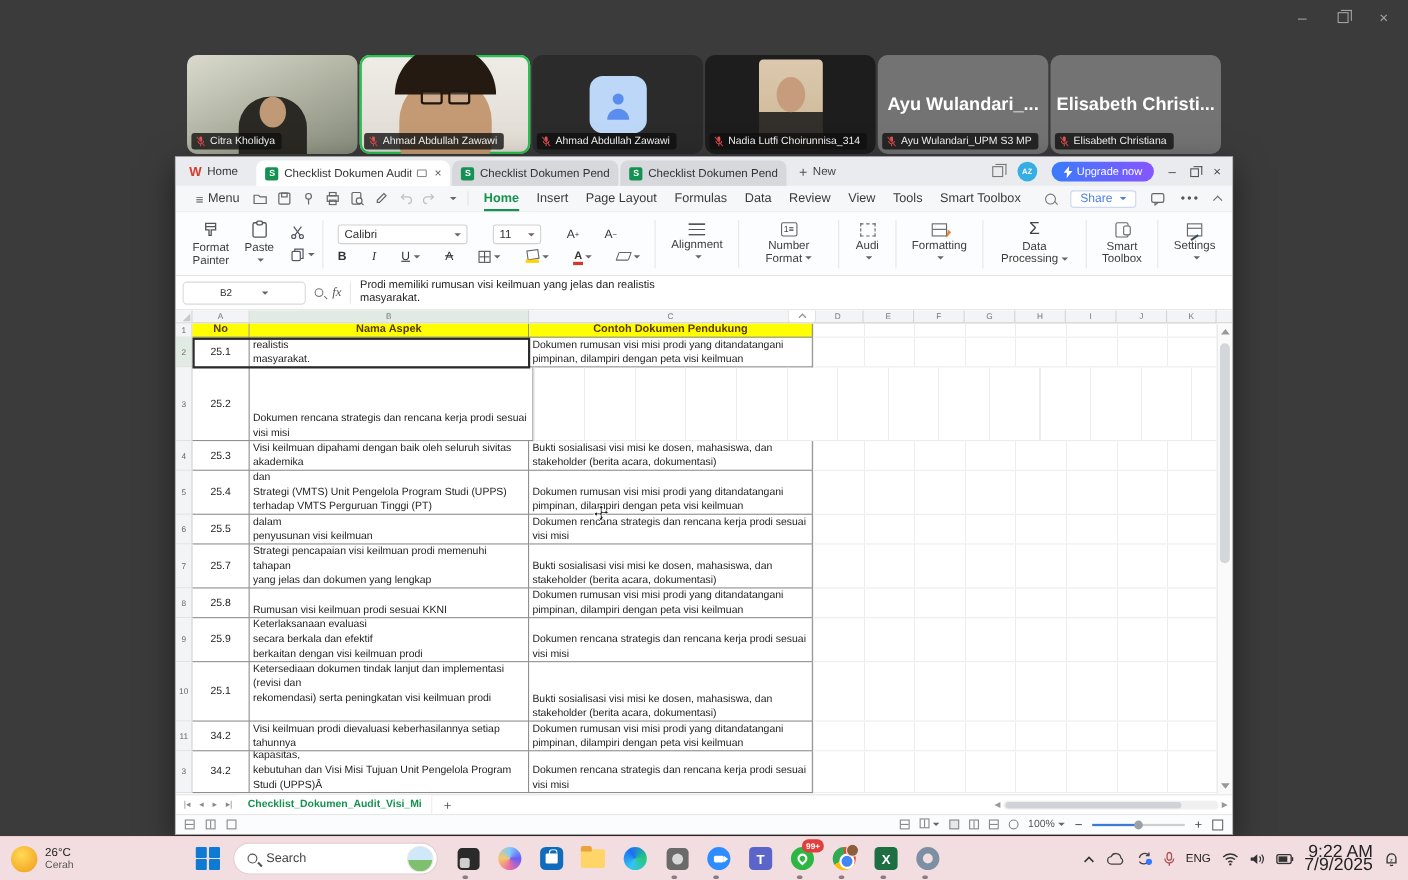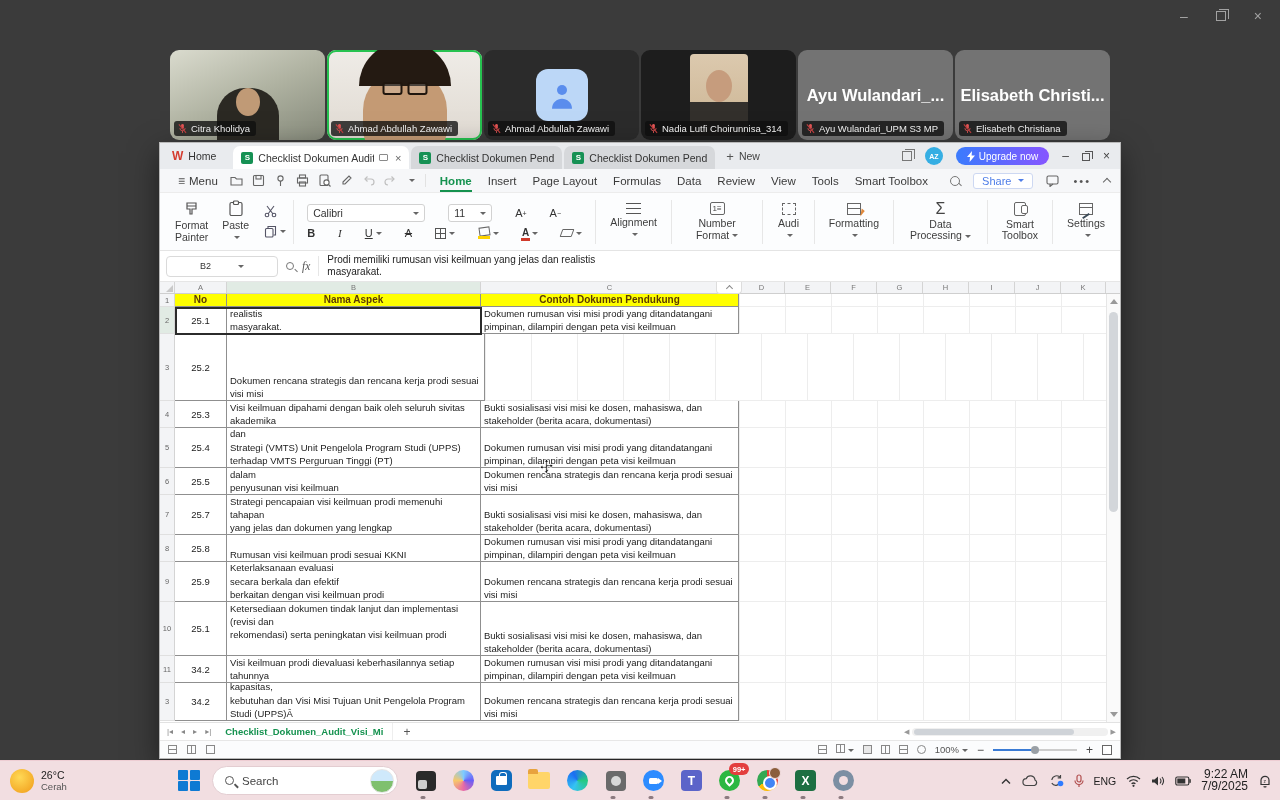--- a/index.html
+++ b/index.html
@@ -194,21 +194,21 @@
   .badge{position:absolute;top:-7px;right:-9px;background:#e33e3e;color:#fff;font-size:7.5px;border-radius:8px;padding:1.5px 3.5px;font-weight:bold;}
   .ic-chrome{width:21px;height:21px;border-radius:50%;background:conic-gradient(#ea4335 0 33%,#fbbc05 33% 66%,#34a853 66% 100%);position:relative;}
   .ic-chrome::before{content:"";position:absolute;left:5.5px;top:5.5px;width:10px;height:10px;border-radius:50%;background:#4285f4;border:2px solid #fff;}
   .ic-chrome::after{content:"";position:absolute;right:-3px;top:-3px;width:10px;height:10px;border-radius:50%;background:#8b5e3c;border:1px solid #f2dee1;}
   .ic-excel{width:21px;height:21px;border-radius:4px;background:#1d6f42;color:#fff;font-weight:bold;font-size:12px;display:flex;align-items:center;justify-content:center;}
   .ic-gear{width:21px;height:21px;border-radius:50%;background:#7c8fa3;position:relative;display:flex;align-items:center;justify-content:center;}
   .ic-gear::after{content:"";width:9px;height:9px;border-radius:50%;background:#f2dee1;}
   .tray{position:absolute;right:8px;display:flex;align-items:center;gap:10px;height:40px;color:#222;}
   .tray svg{display:block;}
   .lang{font-size:10.5px;color:#222;}
-  .clock{display:flex;flex-direction:column;align-items:flex-end;line-height:11.5px;font-size:12px;color:#222;}
+  .clock{display:flex;flex-direction:column;align-items:flex-end;line-height:11.5px;font-size:16px;color:#222;}
 </style>
 </head>
 <body>
 
 <div class="stage">
 
   <div>
     <div class="zwc">
       <span>–</span>
       <span class="rsq"></span>

